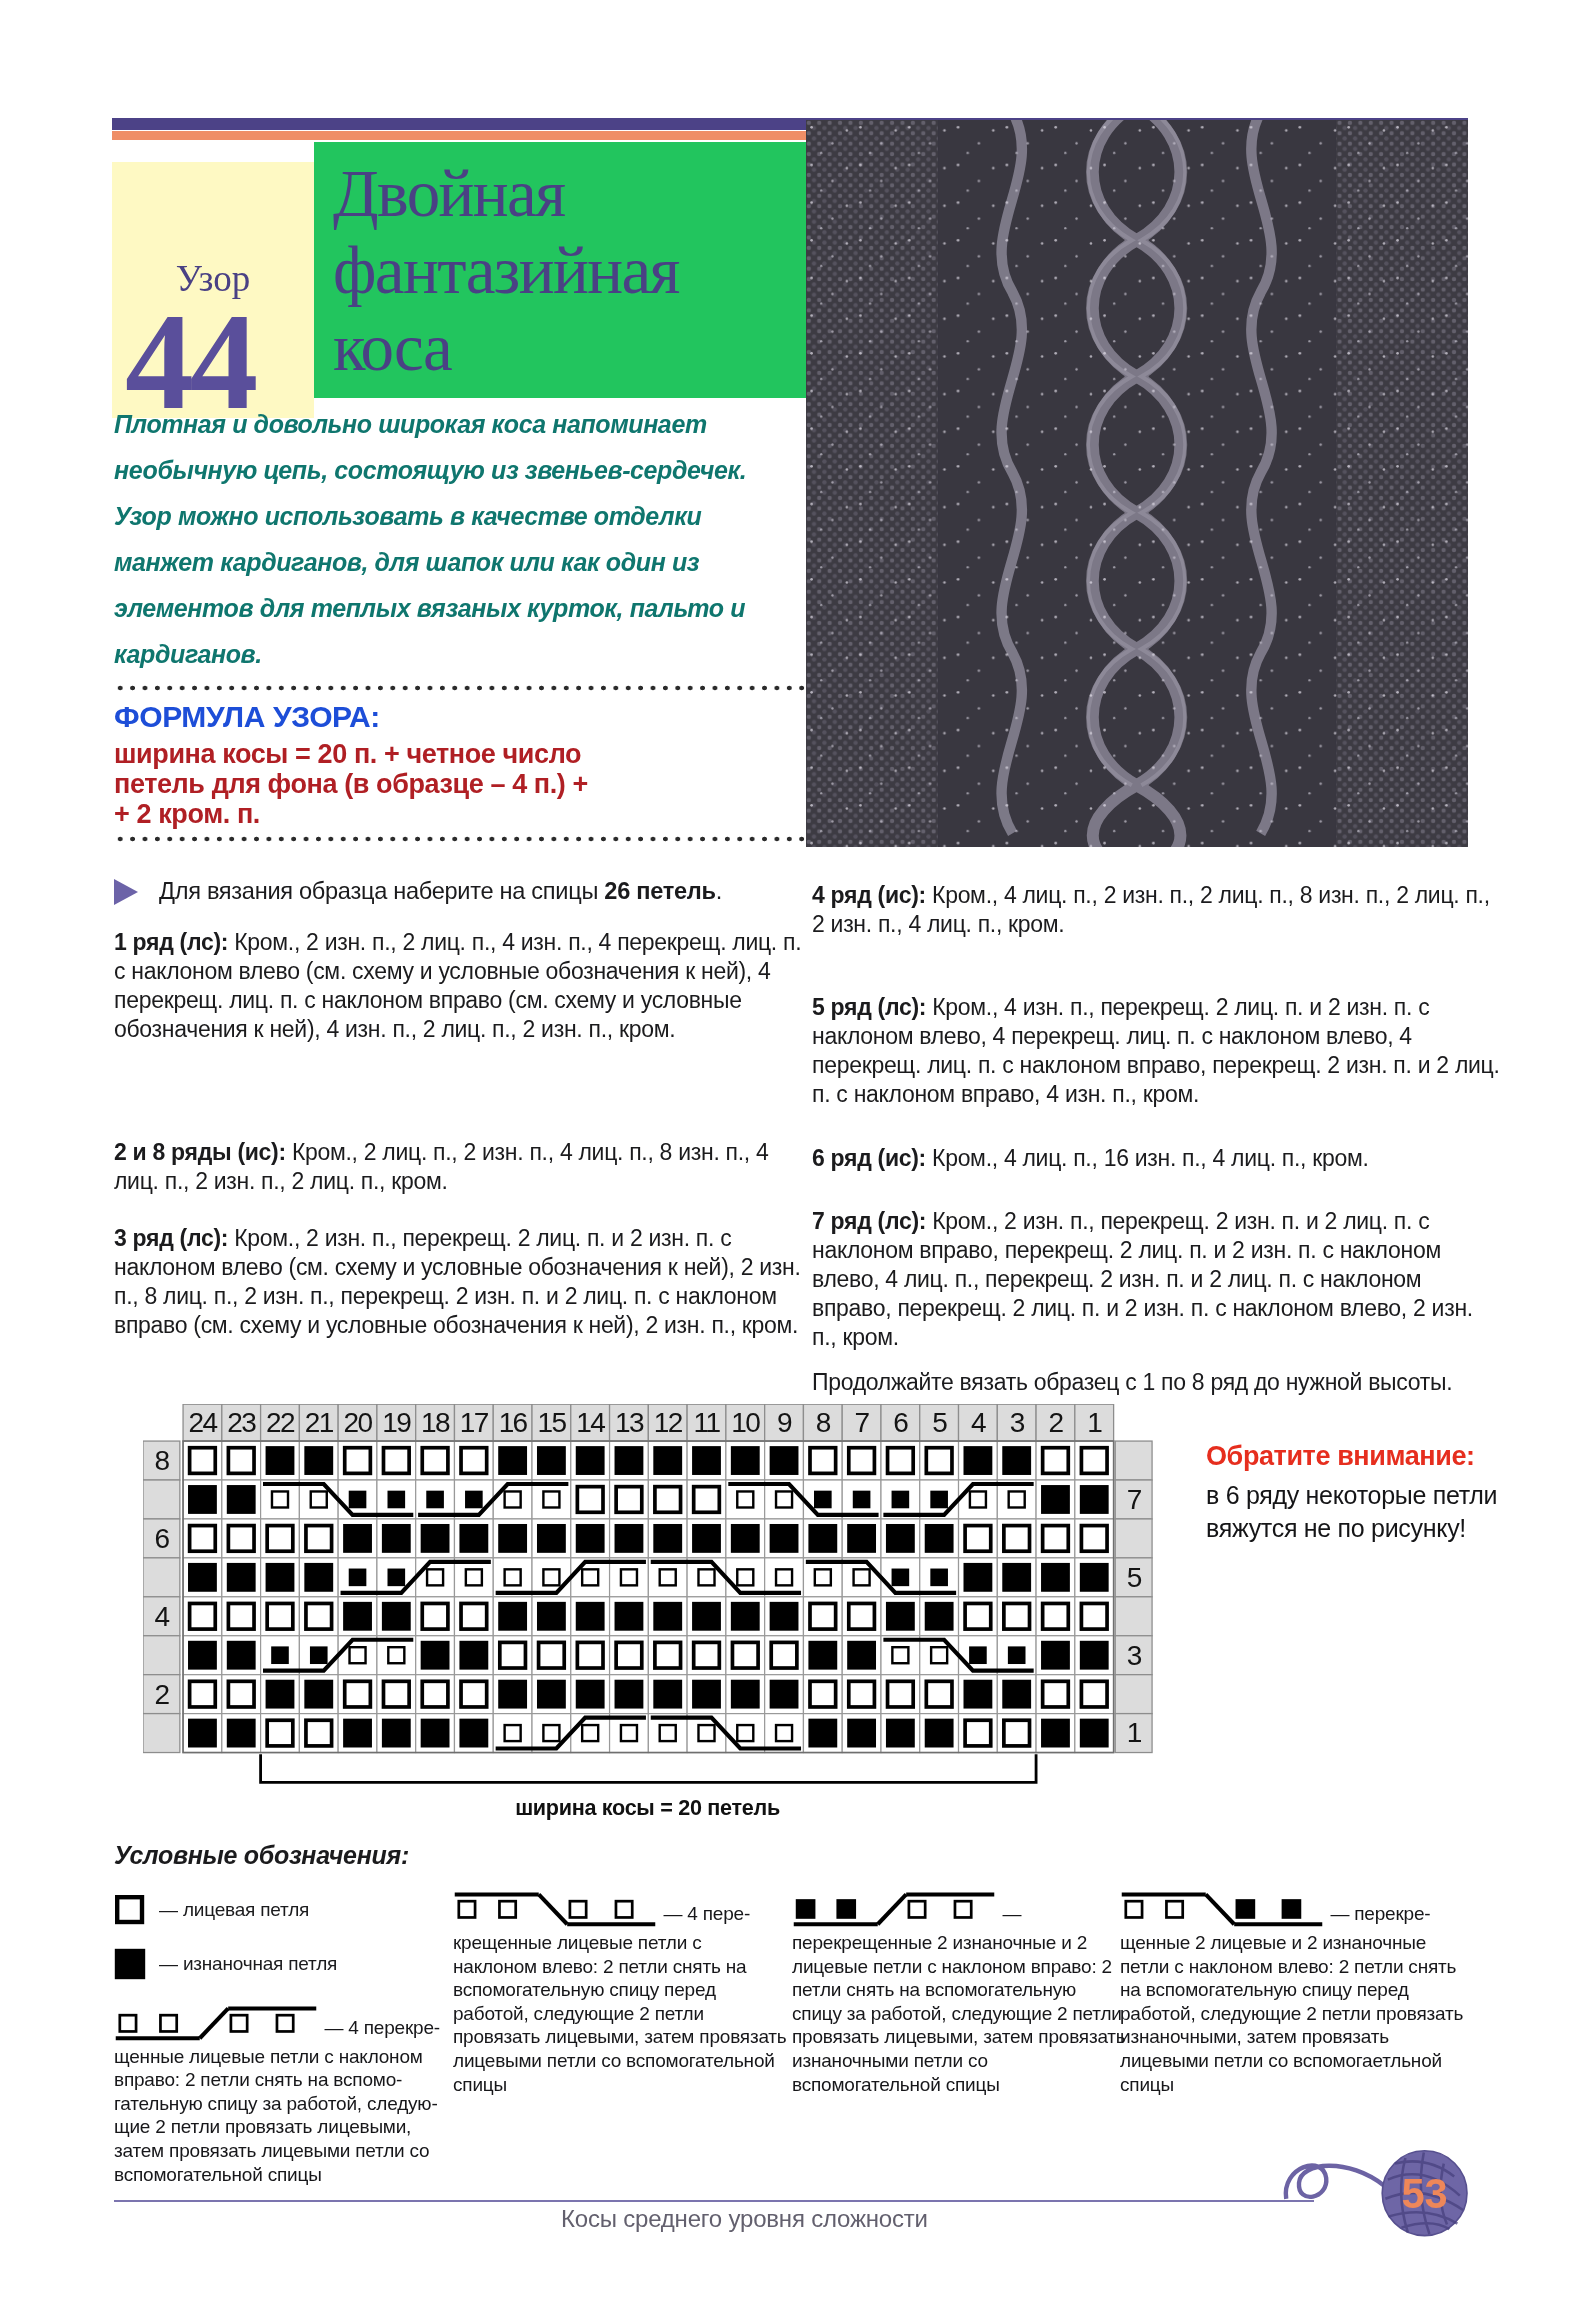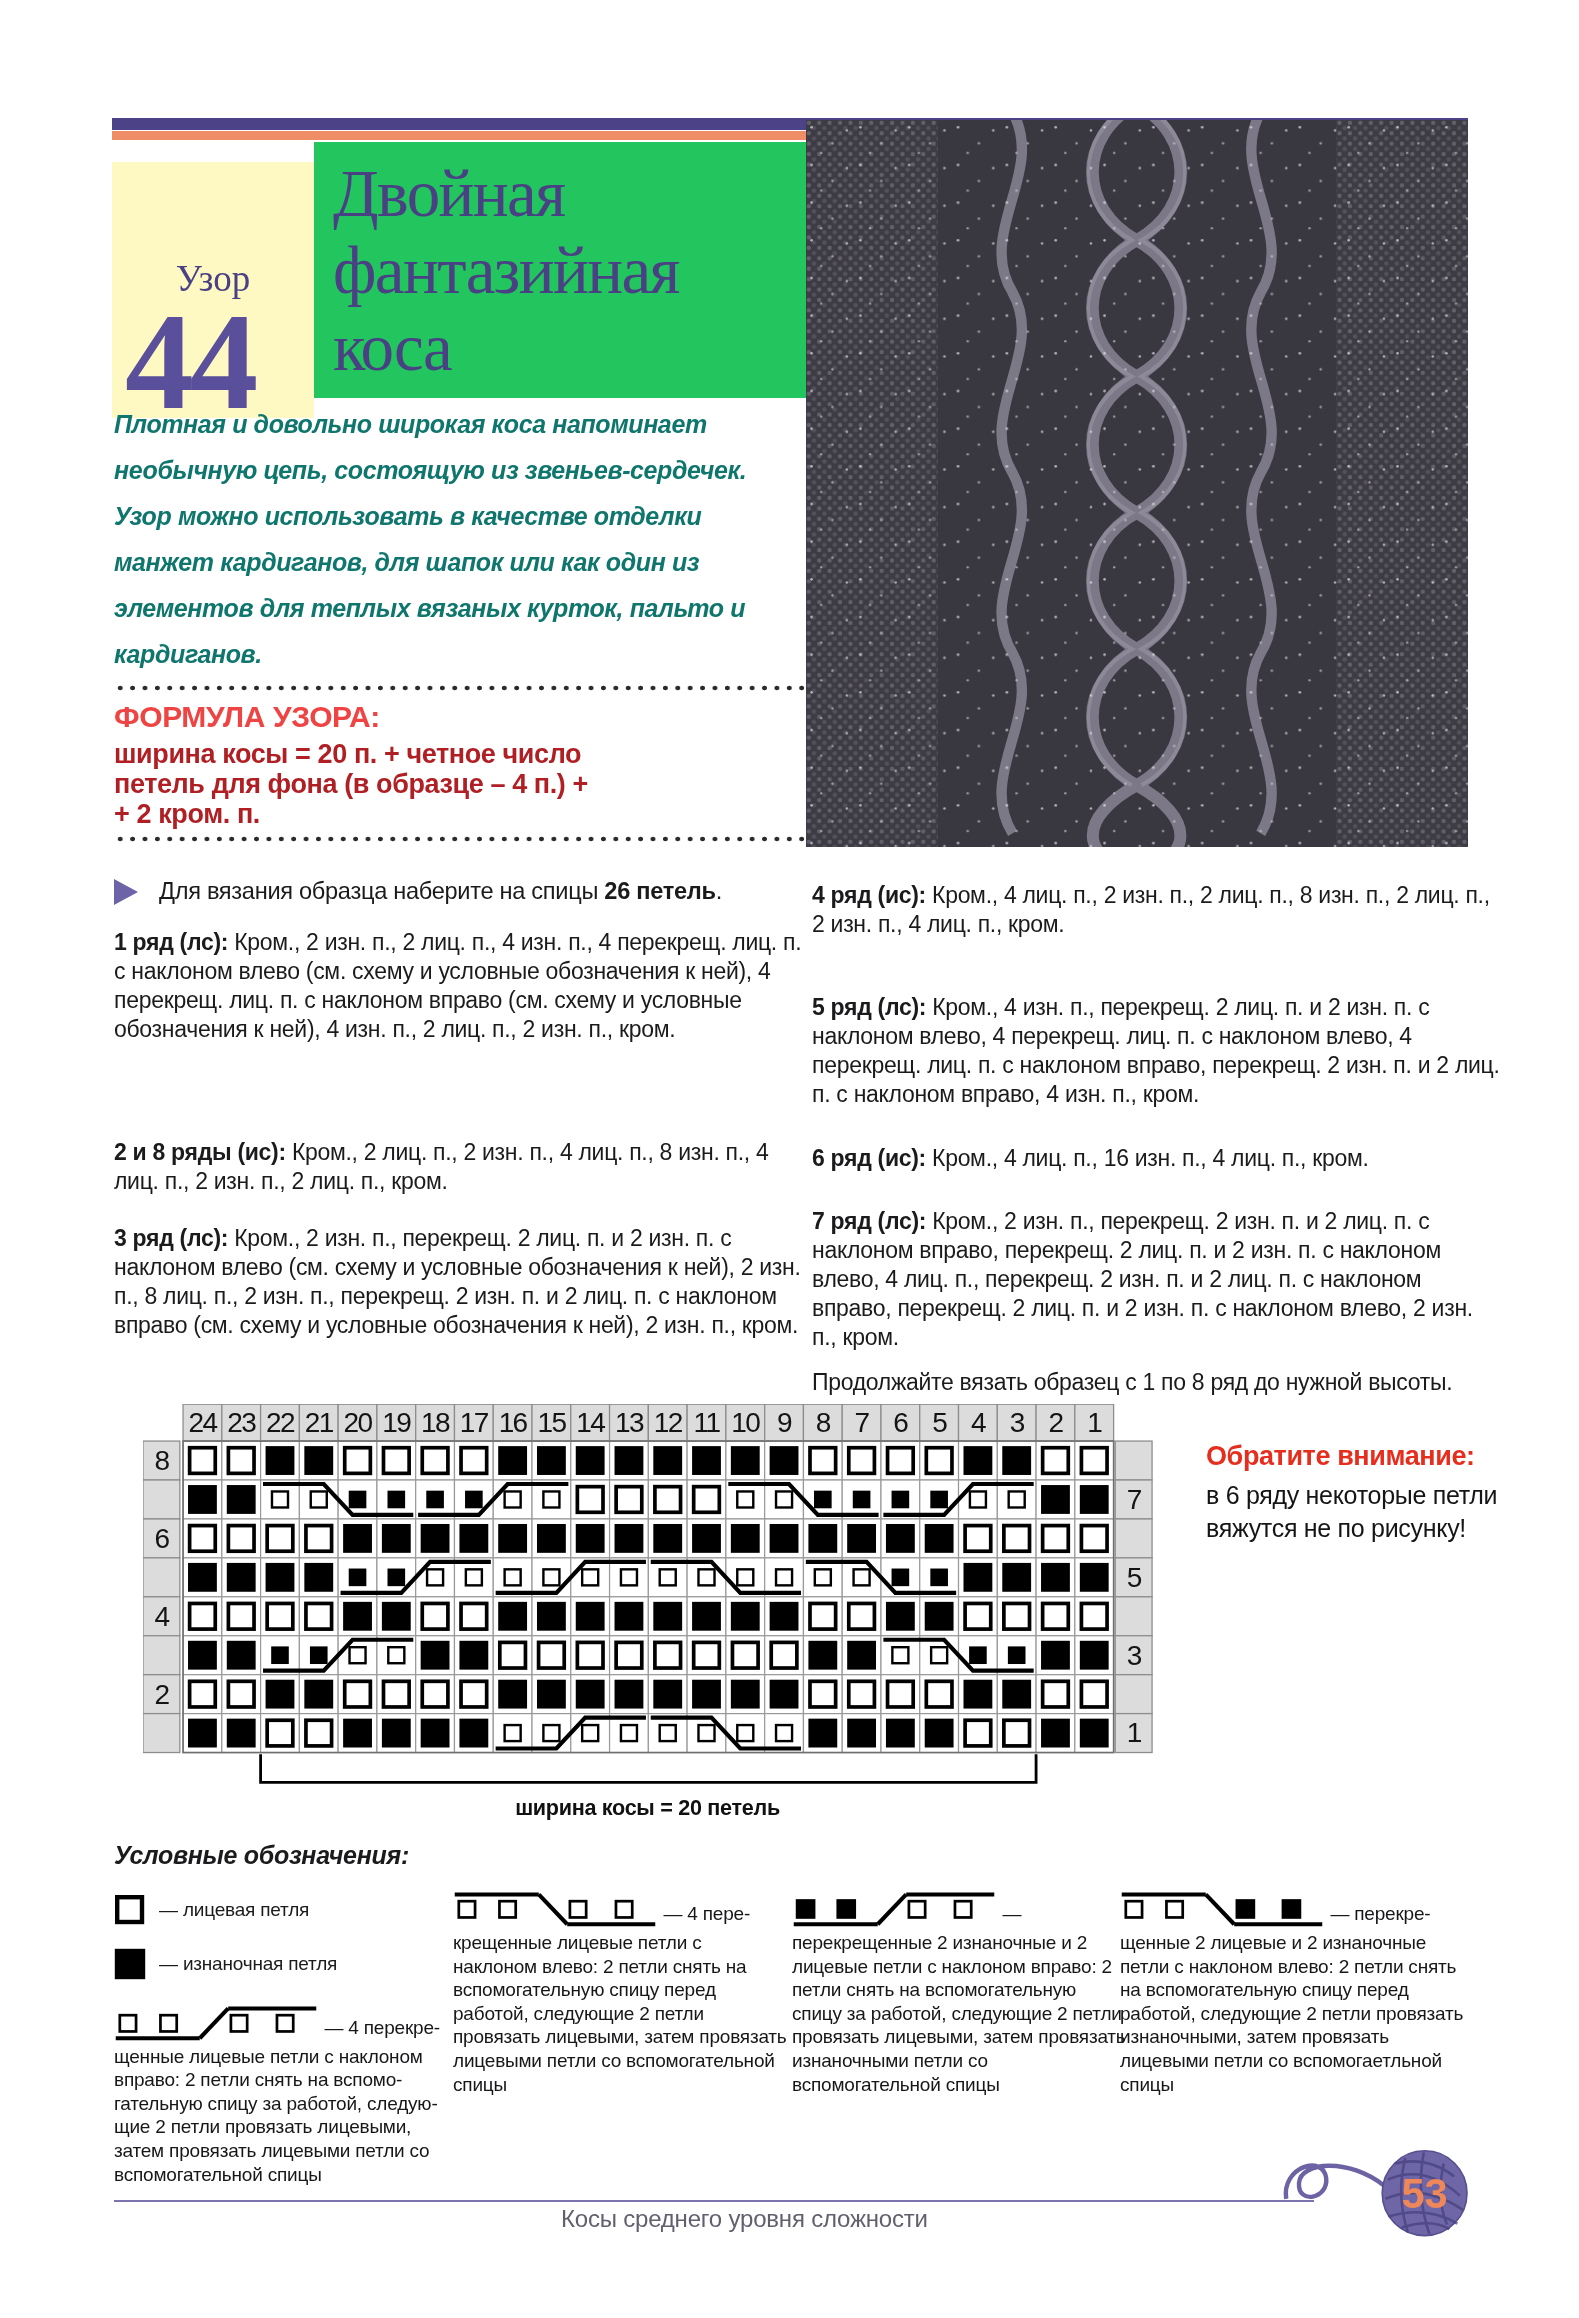--- a/index.html
+++ b/index.html
@@ -19,21 +19,21 @@
          line-height:77px;color:#4a4184;letter-spacing:-1.6px;}
   
   .photo{left:806px;top:120px;width:662px;height:727px;}
   
   .intro{left:114px;top:401px;width:705px;font-weight:bold;font-style:italic;
          font-size:25px;line-height:46px;color:#0f766e;letter-spacing:-0.4px;}
   .dotted{height:8px;background-image:radial-gradient(circle,#2b2b2b 2.2px,transparent 2.6px);
           background-size:12.4px 8px;background-repeat:repeat-x;background-position:0 50%;}
   .rule1{left:114px;top:684px;width:692px;}
   .rule2{left:114px;top:835px;width:692px;}
-  .formulahead{left:114px;top:700px;font-size:30px;font-weight:bold;color:#ef4444;letter-spacing:-0.4px;}
+  .formulahead{left:114px;top:700px;font-size:30px;font-weight:bold;color:#1d4ed8;letter-spacing:-0.4px;}
   .formulaline{font-size:27px;font-weight:bold;color:#b01f24;line-height:30px;letter-spacing:-0.4px;}
   .formulalines{left:114px;top:739px;}
   
   .col-l{width:702px;left:114px;}
   .col-r{width:691px;left:812px;}
   .para{font-size:23px;line-height:29px;letter-spacing:-0.3px;color:#1b1b1d;}
   .para b{letter-spacing:-0.3px;}
   .caston{left:114px;top:878px;width:702px;font-size:23.6px;letter-spacing:-0.3px;}
   .tri{display:inline-block;width:0;height:0;border-left:24px solid #6c63a8;
        border-top:13.6px solid transparent;border-bottom:13.6px solid transparent;

